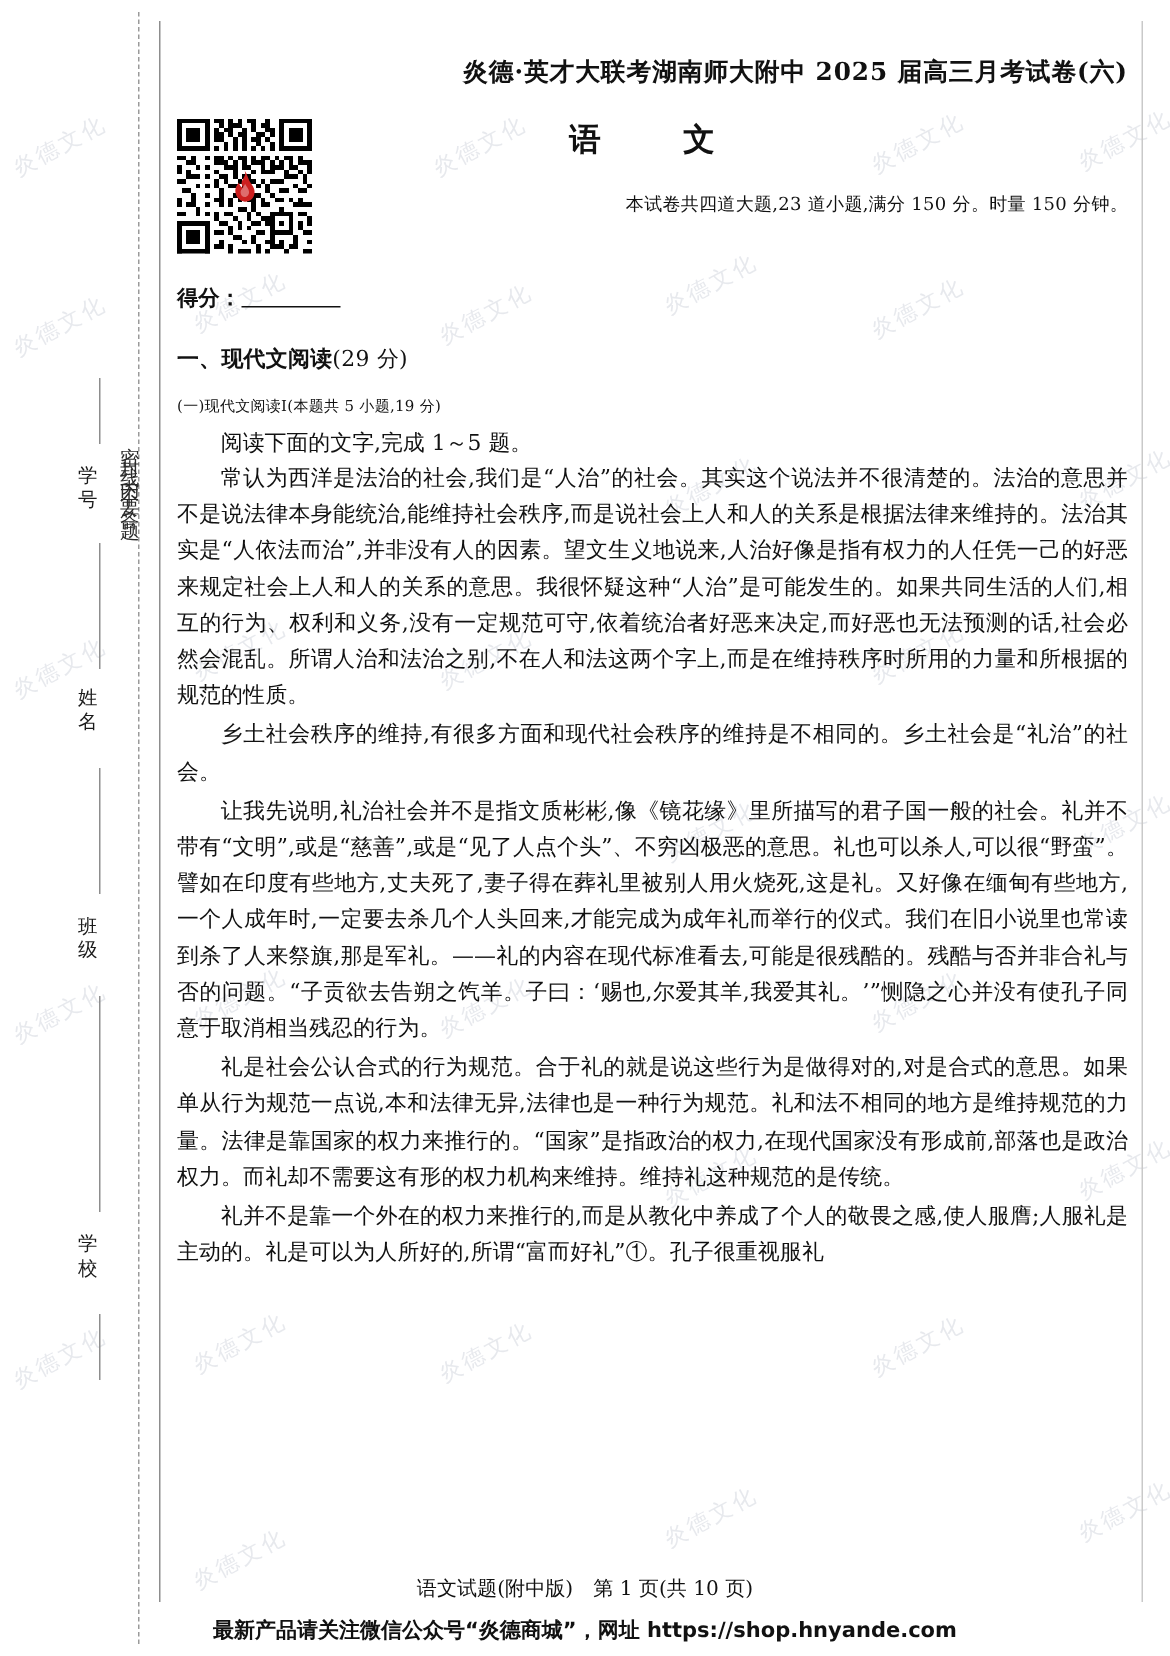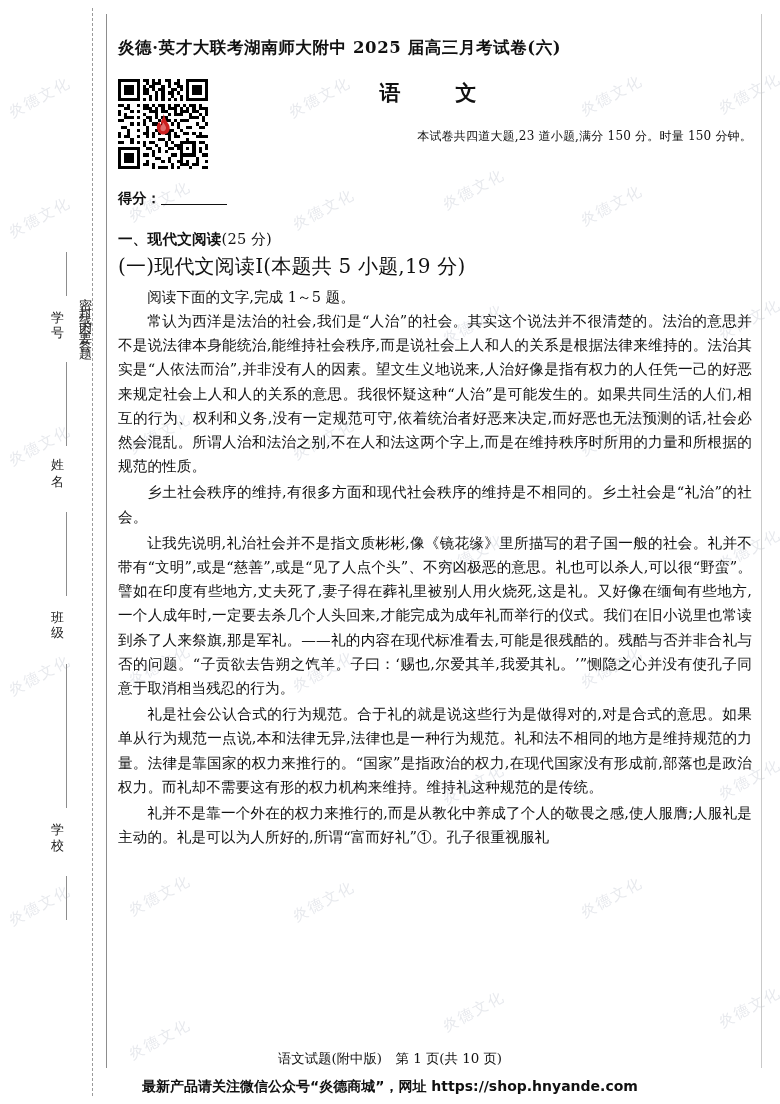--- a/index.html
+++ b/index.html
@@ -102,21 +102,21 @@
 
   
   .content {
     position: absolute;
     left: 118px;
     right: 28px;
     top: 0;
     z-index: 3;
   }
   .paper-title {
-    text-align: left;
+    text-align: right;
     font-size: 16.5px;
     font-weight: 700;
     letter-spacing: .6px;
     margin-top: 37px;
     font-family: "DejaVu Serif", "Liberation Serif", serif;
   }
 
   .head-row {
     position: relative;
     margin-top: 16px;
@@ -169,22 +169,22 @@
 
   
   .section-h1 {
     font-size: 14.6px;
     font-weight: 700;
     margin-top: 22px;
     letter-spacing: .2px;
   }
   .section-h1 .light { font-weight: 400; }
   .section-h2 {
-    font-size: 20px;
-    margin-top: 4px;
+    font-size: 10px;
+    margin-top: 15px;
     letter-spacing: .2px;
   }
   .lead {
     font-size: 14.6px;
     margin-top: 8px;
     text-indent: 2em;
   }
   .mat-label {
     font-size: 14.6px;
     font-weight: 700;
@@ -491,21 +491,21 @@
 
       <div class="subject">语　文</div>
       <div class="exam-note">本试卷共四道大题,23 道小题,满分 150 分。时量 150 分钟。</div>
     </div>
 
     <div class="score-row">
       <span>得分：</span><span class="score-blank"></span>
     </div>
 
     <div class="section-h1">
-      <span>一、现代文阅读</span><span class="light">(25 分)</span>
+      <span>一、现代文阅读</span><span class="light">(29 分)</span>
     </div>
 
     <div class="section-h2">(一)现代文阅读Ⅰ(本题共 5 小题,19 分)</div>
     <div class="lead">阅读下面的文字,完成 1～5 题。</div>
 
     <div class="para">常认为西洋是法治的社会,我们是“人治”的社会。其实这个说法并不很清楚的。法治的意思并不是说法律本身能统治,能维持社会秩序,而是说社会上人和人的关系是根据法律来维持的。法治其实是“人依法而治”,并非没有人的因素。望文生义地说来,人治好像是指有权力的人任凭一己的好恶来规定社会上人和人的关系的意思。我很怀疑这种“人治”是可能发生的。如果共同生活的人们,相互的行为、权利和义务,没有一定规范可守,依着统治者好恶来决定,而好恶也无法预测的话,社会必然会混乱。所谓人治和法治之别,不在人和法这两个字上,而是在维持秩序时所用的力量和所根据的规范的性质。</div>
     <div class="para">乡土社会秩序的维持,有很多方面和现代社会秩序的维持是不相同的。乡土社会是“礼治”的社会。</div>
     <div class="para">让我先说明,礼治社会并不是指文质彬彬,像《镜花缘》里所描写的君子国一般的社会。礼并不带有“文明”,或是“慈善”,或是“见了人点个头”、不穷凶极恶的意思。礼也可以杀人,可以很“野蛮”。譬如在印度有些地方,丈夫死了,妻子得在葬礼里被别人用火烧死,这是礼。又好像在缅甸有些地方,一个人成年时,一定要去杀几个人头回来,才能完成为成年礼而举行的仪式。我们在旧小说里也常读到杀了人来祭旗,那是军礼。——礼的内容在现代标准看去,可能是很残酷的。残酷与否并非合礼与否的问题。“子贡欲去告朔之饩羊。子曰：‘赐也,尔爱其羊,我爱其礼。’”恻隐之心并没有使孔子同意于取消相当残忍的行为。</div>
     <div class="para">礼是社会公认合式的行为规范。合于礼的就是说这些行为是做得对的,对是合式的意思。如果单从行为规范一点说,本和法律无异,法律也是一种行为规范。礼和法不相同的地方是维持规范的力量。法律是靠国家的权力来推行的。“国家”是指政治的权力,在现代国家没有形成前,部落也是政治权力。而礼却不需要这有形的权力机构来维持。维持礼这种规范的是传统。</div>
     <div class="para">礼并不是靠一个外在的权力来推行的,而是从教化中养成了个人的敬畏之感,使人服膺;人服礼是主动的。礼是可以为人所好的,所谓“富而好礼”①。孔子很重视服礼</div>

